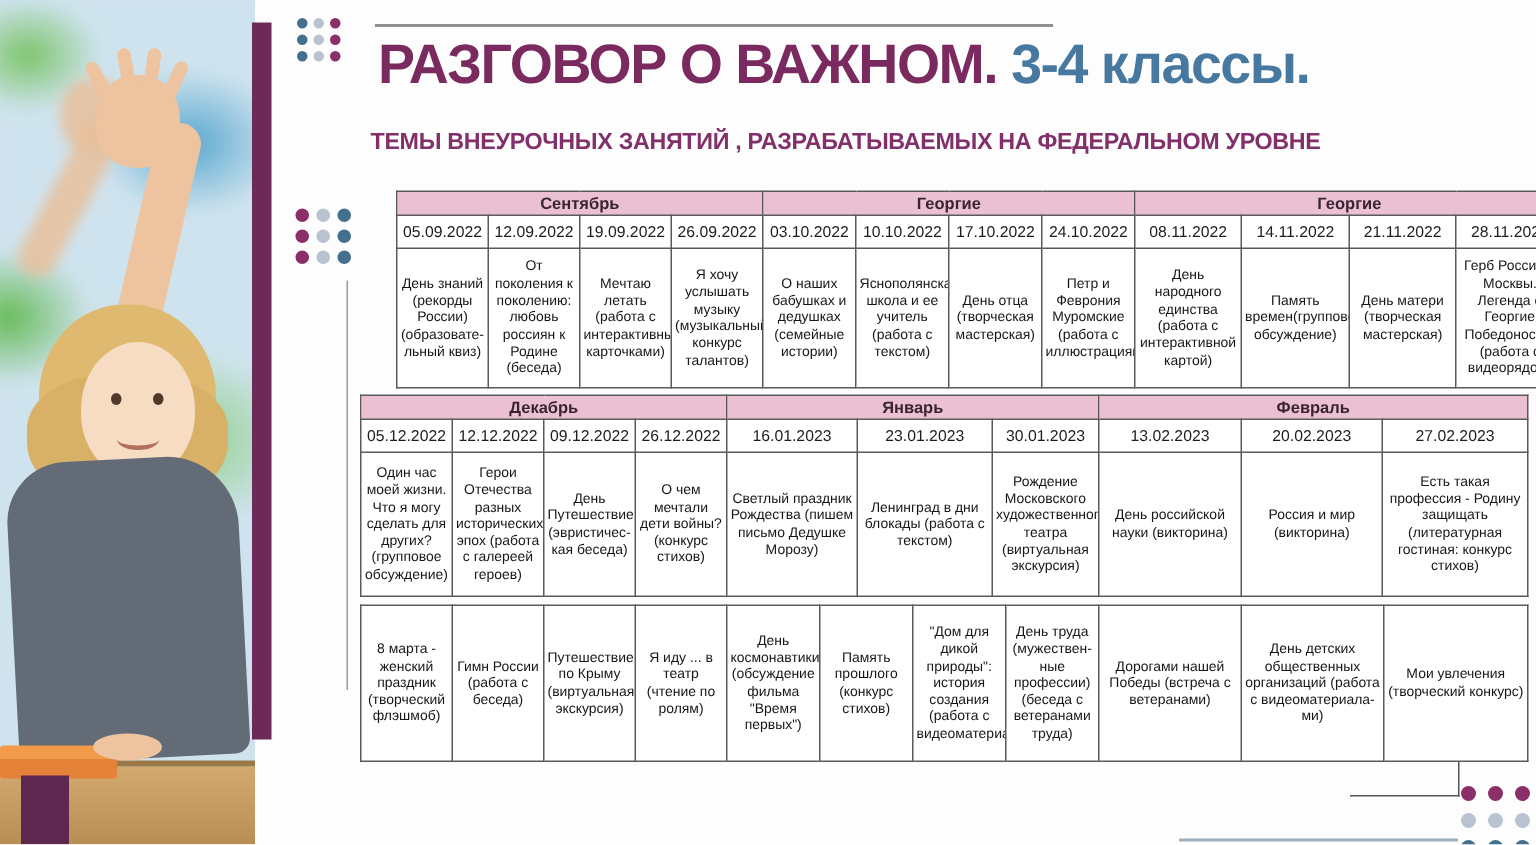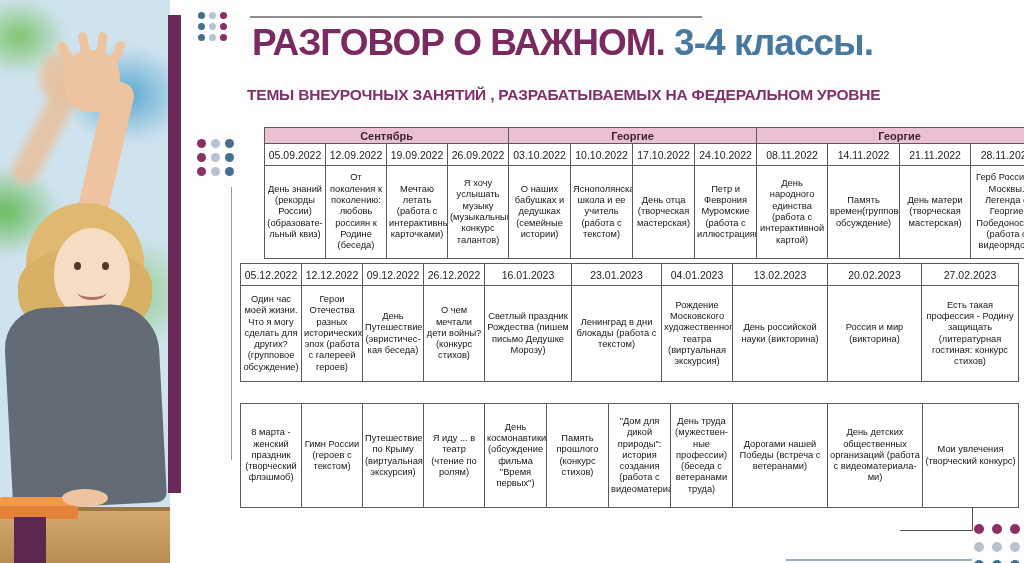--- a/index.html
+++ b/index.html
@@ -213,28 +213,33 @@
           <col style="width: 61px;">
           <col style="width: 61px;">
           <col style="width: 87px;">
           <col style="width: 90px;">
           <col style="width: 71px;">
           <col style="width: 95px;">
           <col style="width: 94px;">
           <col style="width: 97px;">
         </colgroup>
         <tbody>
+          <tr class="month-row">
+            <th colspan="4">Декабрь</th>
+            <th colspan="3">Январь</th>
+            <th colspan="3">Февраль</th>
+          </tr>
           <tr class="date-row">
             <td>05.12.2022</td>
             <td>12.12.2022</td>
             <td>09.12.2022</td>
             <td>26.12.2022</td>
             <td>16.01.2023</td>
             <td>23.01.2023</td>
-            <td>04.01.2023</td>
+            <td>30.01.2023</td>
             <td>13.02.2023</td>
             <td>20.02.2023</td>
             <td>27.02.2023</td>
           </tr>
           <tr class="topic-row">
             <td>Один час моей жизни. Что я могу сделать для других? (групповое обсуждение)</td>
             <td>Герои Отечества разных исторических эпох (работа с галереей героев)</td>
             <td>День Путешествие (эвристичес-кая беседа)</td>
             <td>О чем мечтали дети войны? (конкурс стихов)</td>
             <td>Светлый праздник Рождества (пишем письмо Дедушке Морозу)</td>
@@ -258,21 +263,21 @@
           <col style="width: 62px;">
           <col style="width: 62px;">
           <col style="width: 62px;">
           <col style="width: 95px;">
           <col style="width: 95px;">
           <col style="width: 96px;">
         </colgroup>
         <tbody>
           <tr class="topic-row">
             <td>8 марта - женский праздник (творческий флэшмоб)</td>
-            <td>Гимн России (героев с текстом)</td>
+            <td>Гимн России (работа с беседа)</td>
             <td>Путешествие по Крыму (виртуальная экскурсия)</td>
             <td>Я иду ... в театр (чтение по ролям)</td>
             <td>День космонавтики (обсуждение фильма "Время первых")</td>
             <td>Память прошлого (конкурс стихов)</td>
             <td>"Дом для дикой природы": история создания (работа с видеоматериалами)</td>
             <td>День труда (мужествен-ные профессии) (беседа с ветеранами труда)</td>
             <td>Дорогами нашей Победы (встреча с ветеранами)</td>
             <td>День детских общественных организаций (работа с видеоматериала-ми)</td>
             <td>Мои увлечения (творческий конкурс)</td>
           </tr>

